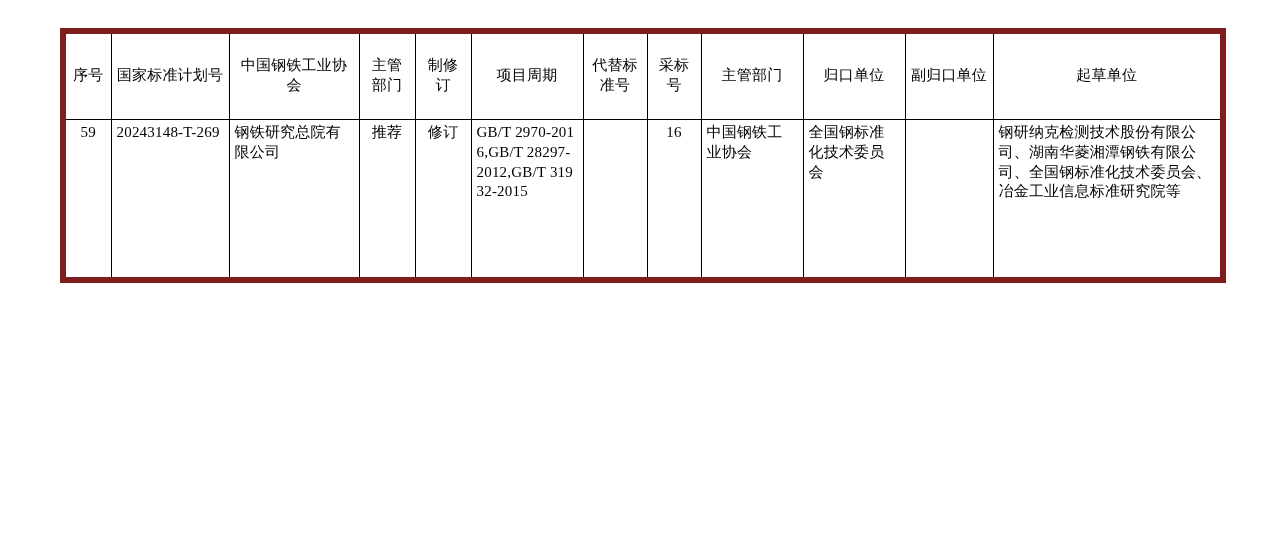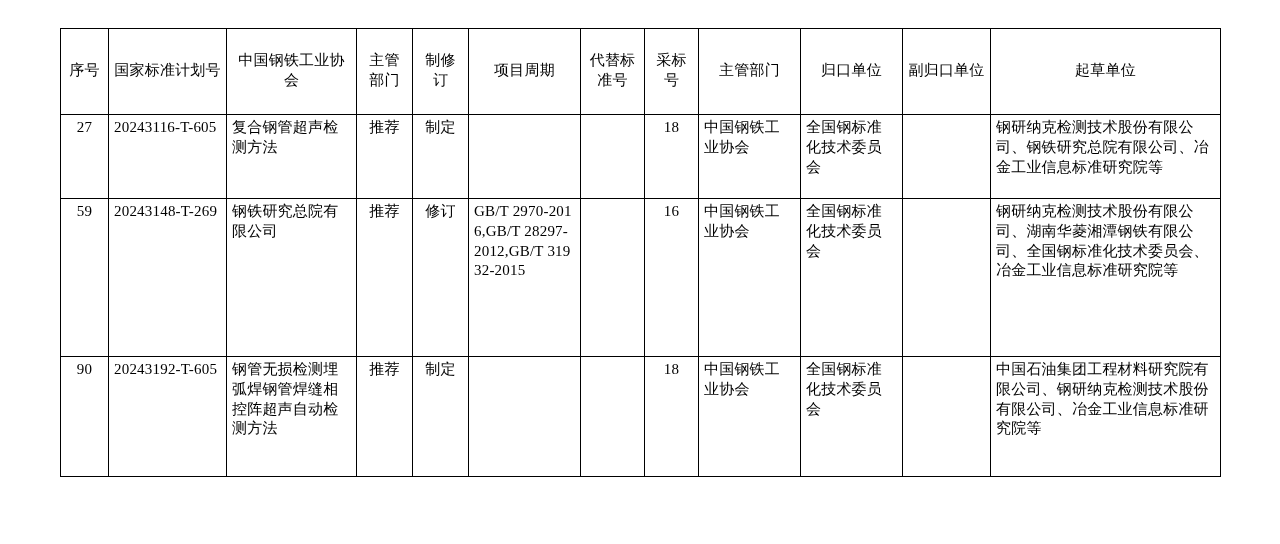--- a/index.html
+++ b/index.html
@@ -18,21 +18,21 @@
     position: relative;
     width: 1280px;
     height: 544px;
     box-sizing: border-box;
     padding: 28px 60px 0 60px;
   }
   table.std-table {
     border-collapse: collapse;
     table-layout: fixed;
     width: 1160px;
-    border: 1px solid #7f1d1d;
+    border: 6px solid #7f1d1d;
   }
   table.std-table th,
   table.std-table td {
     border: 1px solid #000;
     vertical-align: top;
     padding: 3px 5px 4px 5px;
     font-size: 15px;
     line-height: 1.32;
     letter-spacing: 0.2px;
     word-break: break-all;
@@ -96,57 +96,29 @@
         <th>项目周期</th>
         <th>代替标准号</th>
         <th>采标号</th>
         <th>主管部门</th>
         <th>归口单位</th>
         <th>副归口单位</th>
         <th>起草单位</th>
       </tr>
     </thead>
     <tbody>
-      <tr class="row-27">
-        <td class="cell-num">27</td>
-        <td class="cell-top nowrap-break">20243116-T-605</td>
-        <td class="cell-top">复合钢管超声检测方法</td>
-        <td class="cell-center">推荐</td>
-        <td class="cell-center">制定</td>
-        <td class="cell-top"></td>
-        <td class="cell-top"></td>
-        <td class="cell-center">18</td>
-        <td class="cell-mid">中国钢铁工业协会</td>
-        <td class="cell-top">全国钢标准化技术委员会</td>
-        <td class="cell-top"></td>
-        <td class="cell-top">钢研纳克检测技术股份有限公司、钢铁研究总院有限公司、冶金工业信息标准研究院等</td>
-      </tr>
       <tr class="row-59">
         <td class="cell-num">59</td>
         <td class="cell-mid nowrap-break">20243148-T-269</td>
         <td class="cell-mid">钢铁研究总院有限公司</td>
         <td class="cell-center">推荐</td>
         <td class="cell-center">修订</td>
         <td class="cell-top nowrap-break">GB/T 2970-2016,GB/T 28297-2012,GB/T 31932-2015</td>
         <td class="cell-top"></td>
         <td class="cell-center">16</td>
         <td class="cell-mid">中国钢铁工业协会</td>
         <td class="cell-mid">全国钢标准化技术委员会</td>
         <td class="cell-top"></td>
         <td class="cell-mid">钢研纳克检测技术股份有限公司、湖南华菱湘潭钢铁有限公司、全国钢标准化技术委员会、冶金工业信息标准研究院等</td>
       </tr>
-      <tr class="row-90">
-        <td class="cell-num">90</td>
-        <td class="cell-mid nowrap-break">20243192-T-605</td>
-        <td class="cell-mid">钢管无损检测埋弧焊钢管焊缝相控阵超声自动检测方法</td>
-        <td class="cell-center">推荐</td>
-        <td class="cell-center">制定</td>
-        <td class="cell-top"></td>
-        <td class="cell-top"></td>
-        <td class="cell-center">18</td>
-        <td class="cell-mid">中国钢铁工业协会</td>
-        <td class="cell-top">全国钢标准化技术委员会</td>
-        <td class="cell-top"></td>
-        <td class="cell-top">中国石油集团工程材料研究院有限公司、钢研纳克检测技术股份有限公司、冶金工业信息标准研究院等</td>
-      </tr>
     </tbody>
   </table>
 </div>
 
 </body></html>

